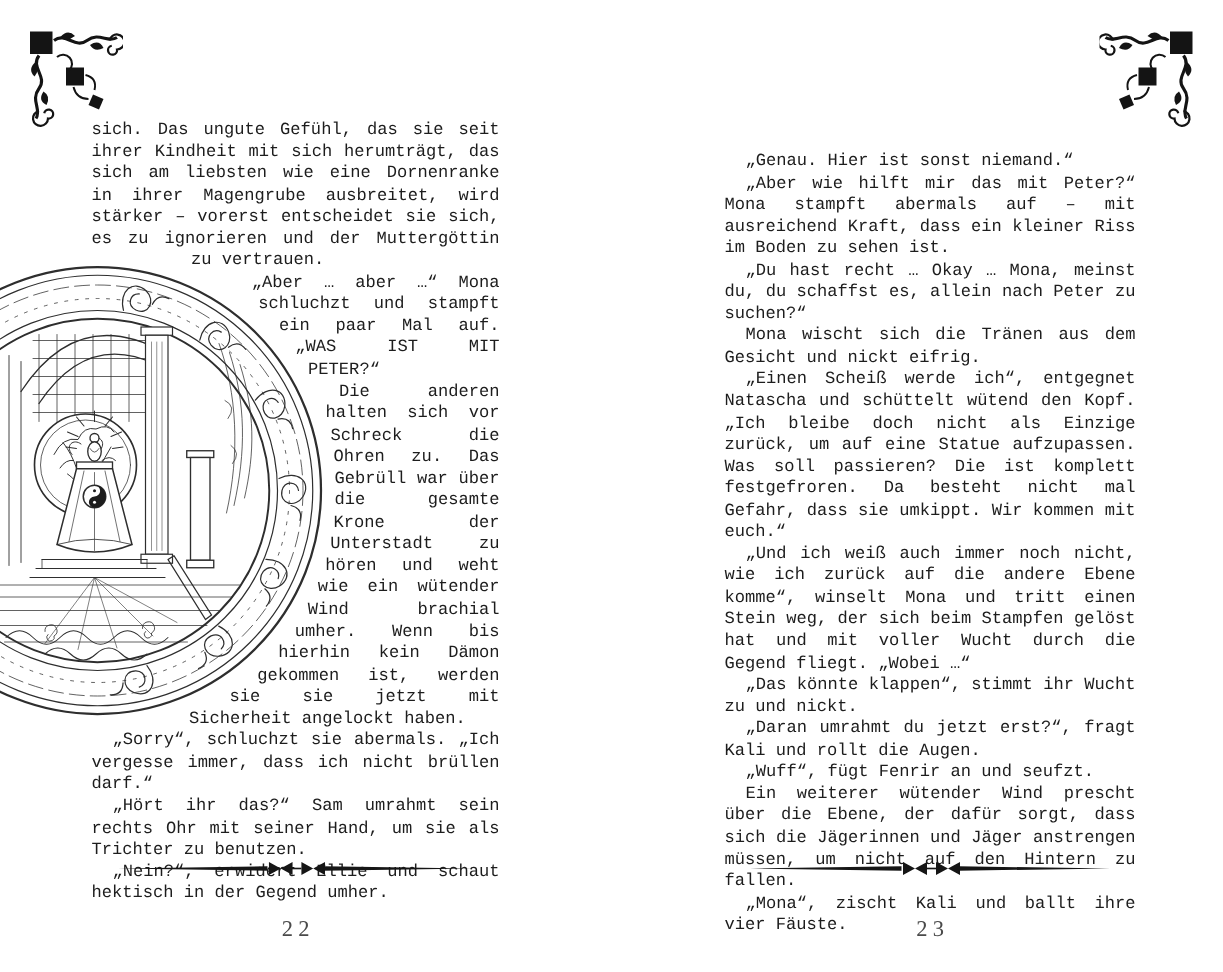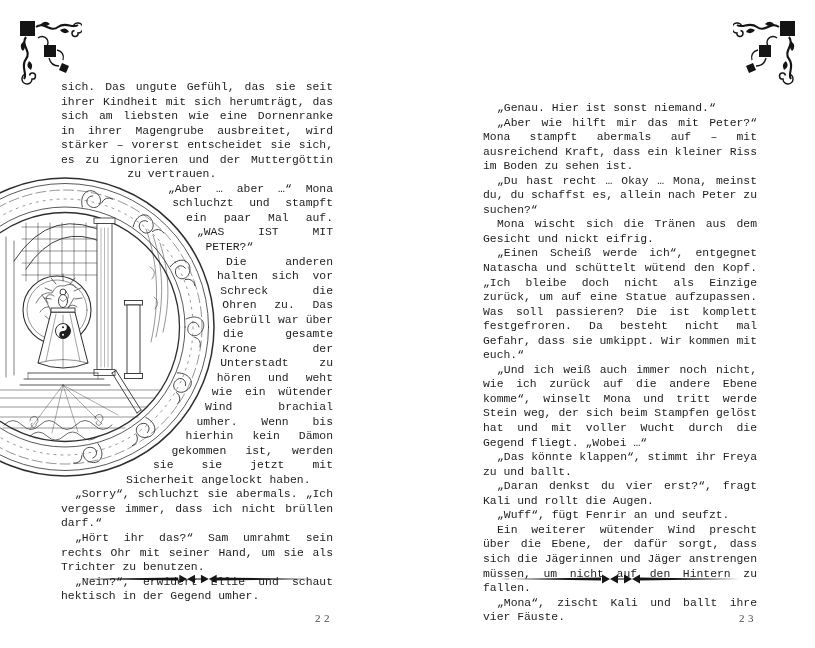--- a/index.html
+++ b/index.html
@@ -25,22 +25,22 @@
   .illu-float{
     float:left;width:215px;height:412px;position:relative;
     shape-outside:circle(158px at 4px 247px);
   }
   .illu{position:absolute;left:-61px;top:97px;width:280px;height:315px;}
   .divider{position:absolute;top:571px;height:16px;}
   .div-left{left:77px;width:240px;}
   .div-right{left:498px;width:244px;}
   .pagenum{
     position:absolute;top:612px;
-    font-size:11px;letter-spacing:3.5px;color:#4a4a4a;
-    text-align:right;text-indent:3.5px;
+    font-size:15px;letter-spacing:3.5px;color:#4a4a4a;
+    text-align:center;text-indent:3.5px;
   }
   .pn-left{left:61px;width:272px;}
   .pn-right{left:483px;width:274px;}
 </style>
 </head>
 <body>
 
 <svg class="corner tl" viewBox="0 0 66 68">
   <g fill="#141414" stroke="#141414">
     <rect x="4" y="4" width="15" height="15" stroke="none"></rect>
@@ -184,23 +184,23 @@
   <p>„Hört ihr das?“ Sam umrahmt sein rechts Ohr mit seiner Hand, um sie als Trichter zu benutzen.</p>
   <p>„Nein?“, erwidert Ellie und schaut hektisch in der Gegend umher.</p>
 </div>
 
 <div class="text-col col-right">
   <p>„Genau. Hier ist sonst niemand.“</p>
   <p>„Aber wie hilft mir das mit Peter?“ Mona stampft abermals auf – mit ausreichend Kraft, dass ein kleiner Riss im Boden zu sehen ist.</p>
   <p>„Du hast recht … Okay … Mona, meinst du, du schaffst es, allein nach Peter zu suchen?“</p>
   <p>Mona wischt sich die Tränen aus dem Gesicht und nickt eifrig.</p>
   <p>„Einen Scheiß werde ich“, entgegnet Natascha und schüttelt wütend den Kopf. „Ich bleibe doch nicht als Einzige zurück, um auf eine Statue aufzupassen. Was soll passieren? Die ist komplett festgefroren. Da besteht nicht mal Gefahr, dass sie umkippt. Wir kommen mit euch.“</p>
-  <p>„Und ich weiß auch immer noch nicht, wie ich zurück auf die andere Ebene komme“, winselt Mona und tritt werde Stein weg, der sich beim Stampfen gelöst hat und mit voller Wucht durch die Gegend fliegt. „Wobei …“</p>
-  <p>„Das könnte klappen“, stimmt ihr Freya zu und ballt.</p>
-  <p>„Daran denkst du vier erst?“, fragt Kali und rollt die Augen.</p>
+  <p>„Und ich weiß auch immer noch nicht, wie ich zurück auf die andere Ebene komme“, winselt Mona und tritt einen Stein weg, der sich beim Stampfen gelöst hat und mit voller Wucht durch die Gegend fliegt. „Wobei …“</p>
+  <p>„Das könnte klappen“, stimmt ihr Wucht zu und nickt.</p>
+  <p>„Daran umrahmt du jetzt erst?“, fragt Kali und rollt die Augen.</p>
   <p>„Wuff“, fügt Fenrir an und seufzt.</p>
   <p>Ein weiterer wütender Wind prescht über die Ebene, der dafür sorgt, dass sich die Jägerinnen und Jäger anstrengen müssen, um nicht auf den Hintern zu fallen.</p>
   <p>„Mona“, zischt Kali und ballt ihre vier Fäuste.</p>
 </div>
 
 <svg class="divider div-left" viewBox="0 0 244 16">
   <g fill="#161616">
     <polygon points="2,8 103,6.5 103,9.5"></polygon>
     <path d="M104,3.6 L104,12.4 L112,8 Z M120,3.6 L120,12.4 L112,8 Z"></path>
     <rect x="119" y="7.45" width="7" height="1.1"></rect>

